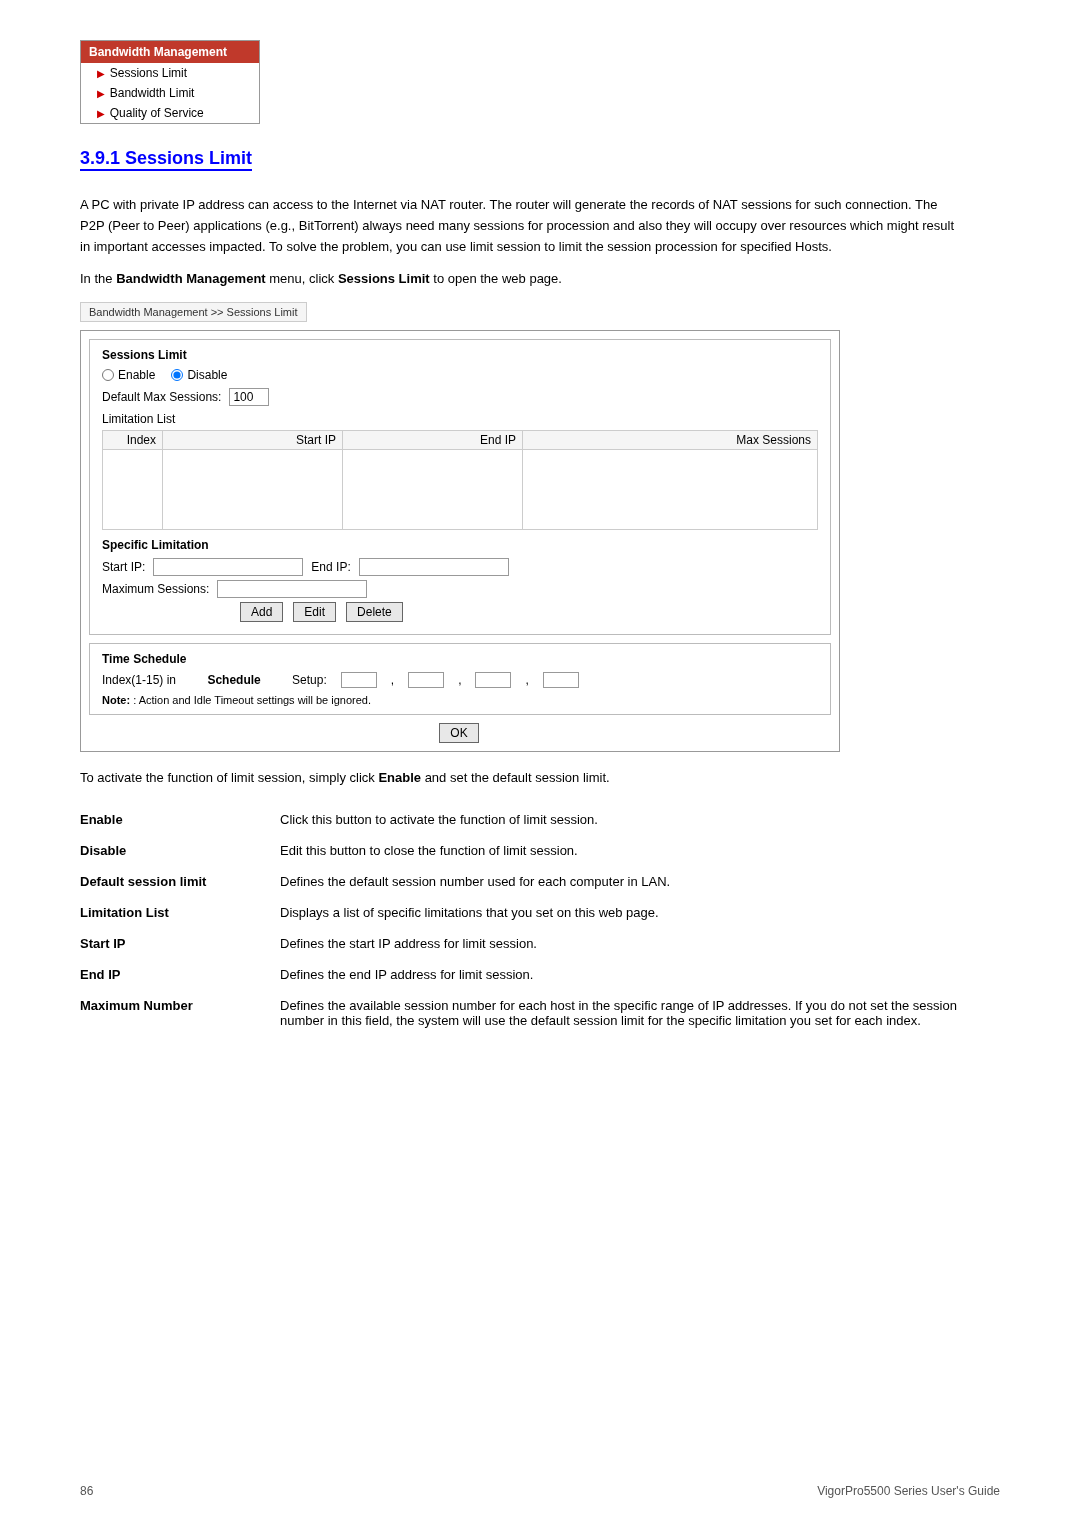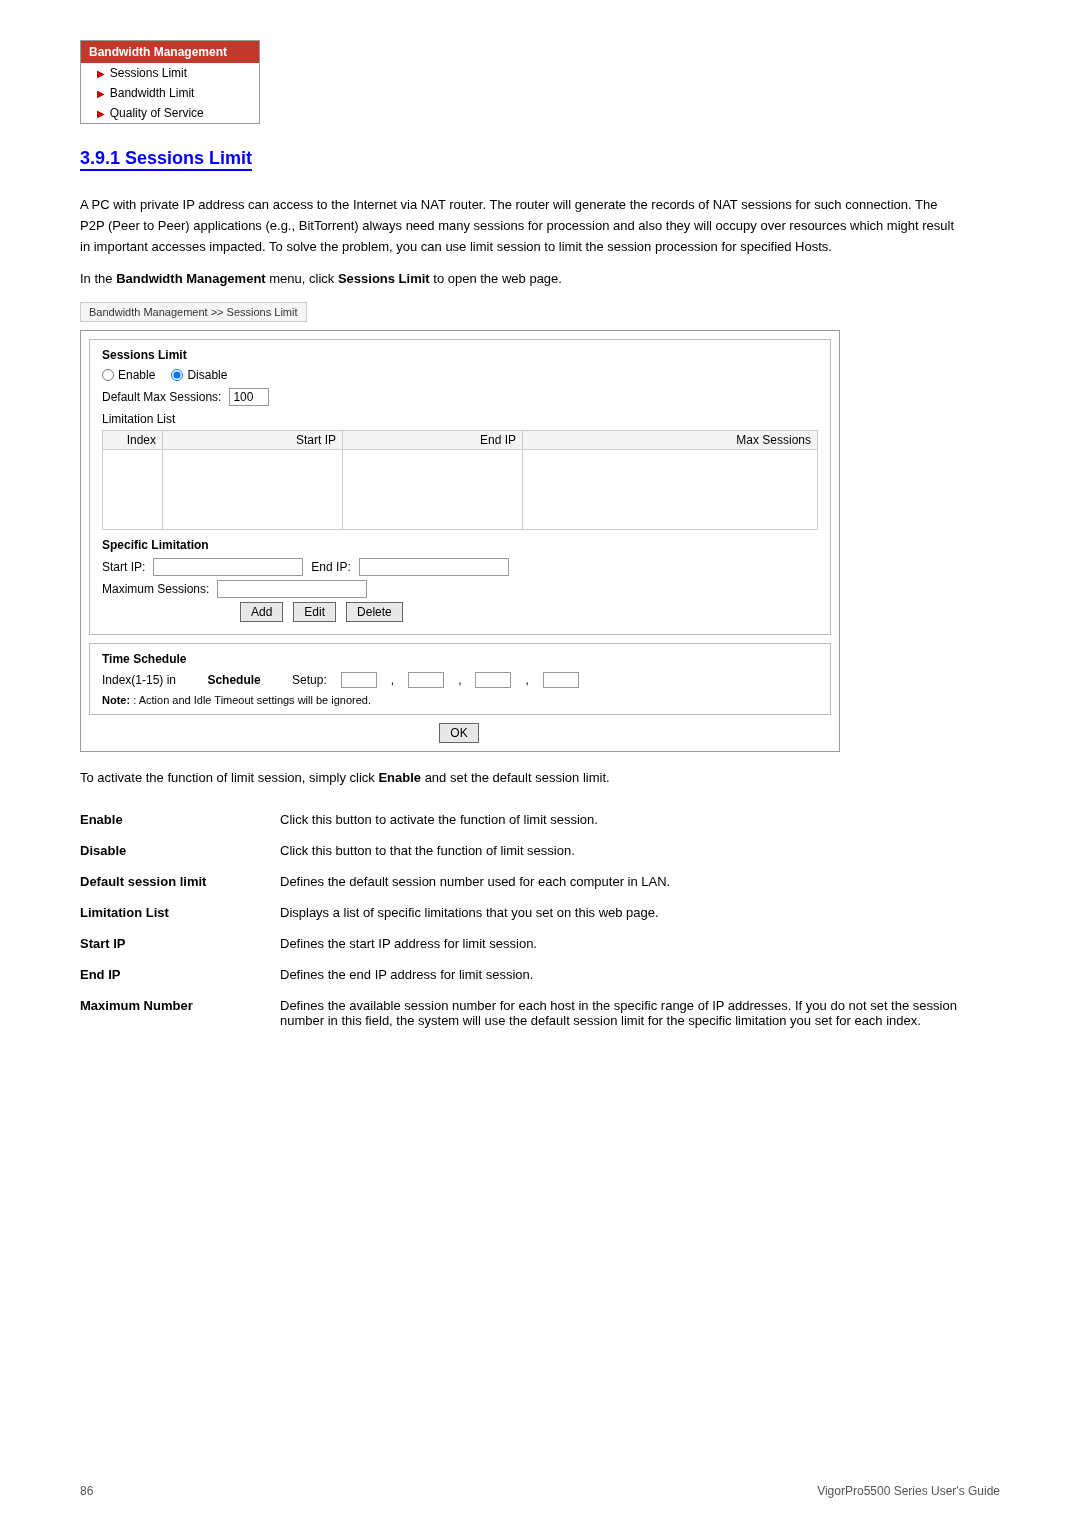--- a/index.html
+++ b/index.html
@@ -365,21 +365,21 @@
 
 
 <table class="desc-table">
   <tbody id="desc-table-body">
   <tr>
         <td style="font-weight: bold; width: 200px; vertical-align: top;">Enable</td>
         <td>Click this button to activate the function of limit session.</td>
       </tr>
       <tr>
         <td style="font-weight: bold; width: 200px; vertical-align: top;">Disable</td>
-        <td>Click this button to that the function of limit session.</td>
+        <td>Edit this button to close the function of limit session.</td>
       </tr>
       <tr>
         <td style="font-weight: bold; width: 200px; vertical-align: top;">Default session limit</td>
         <td>Defines the default session number used for each computer in LAN.</td>
       </tr>
       <tr>
         <td style="font-weight: bold; width: 200px; vertical-align: top;">Limitation List</td>
         <td>Displays a list of specific limitations that you set on this web page.</td>
       </tr>
       <tr>

